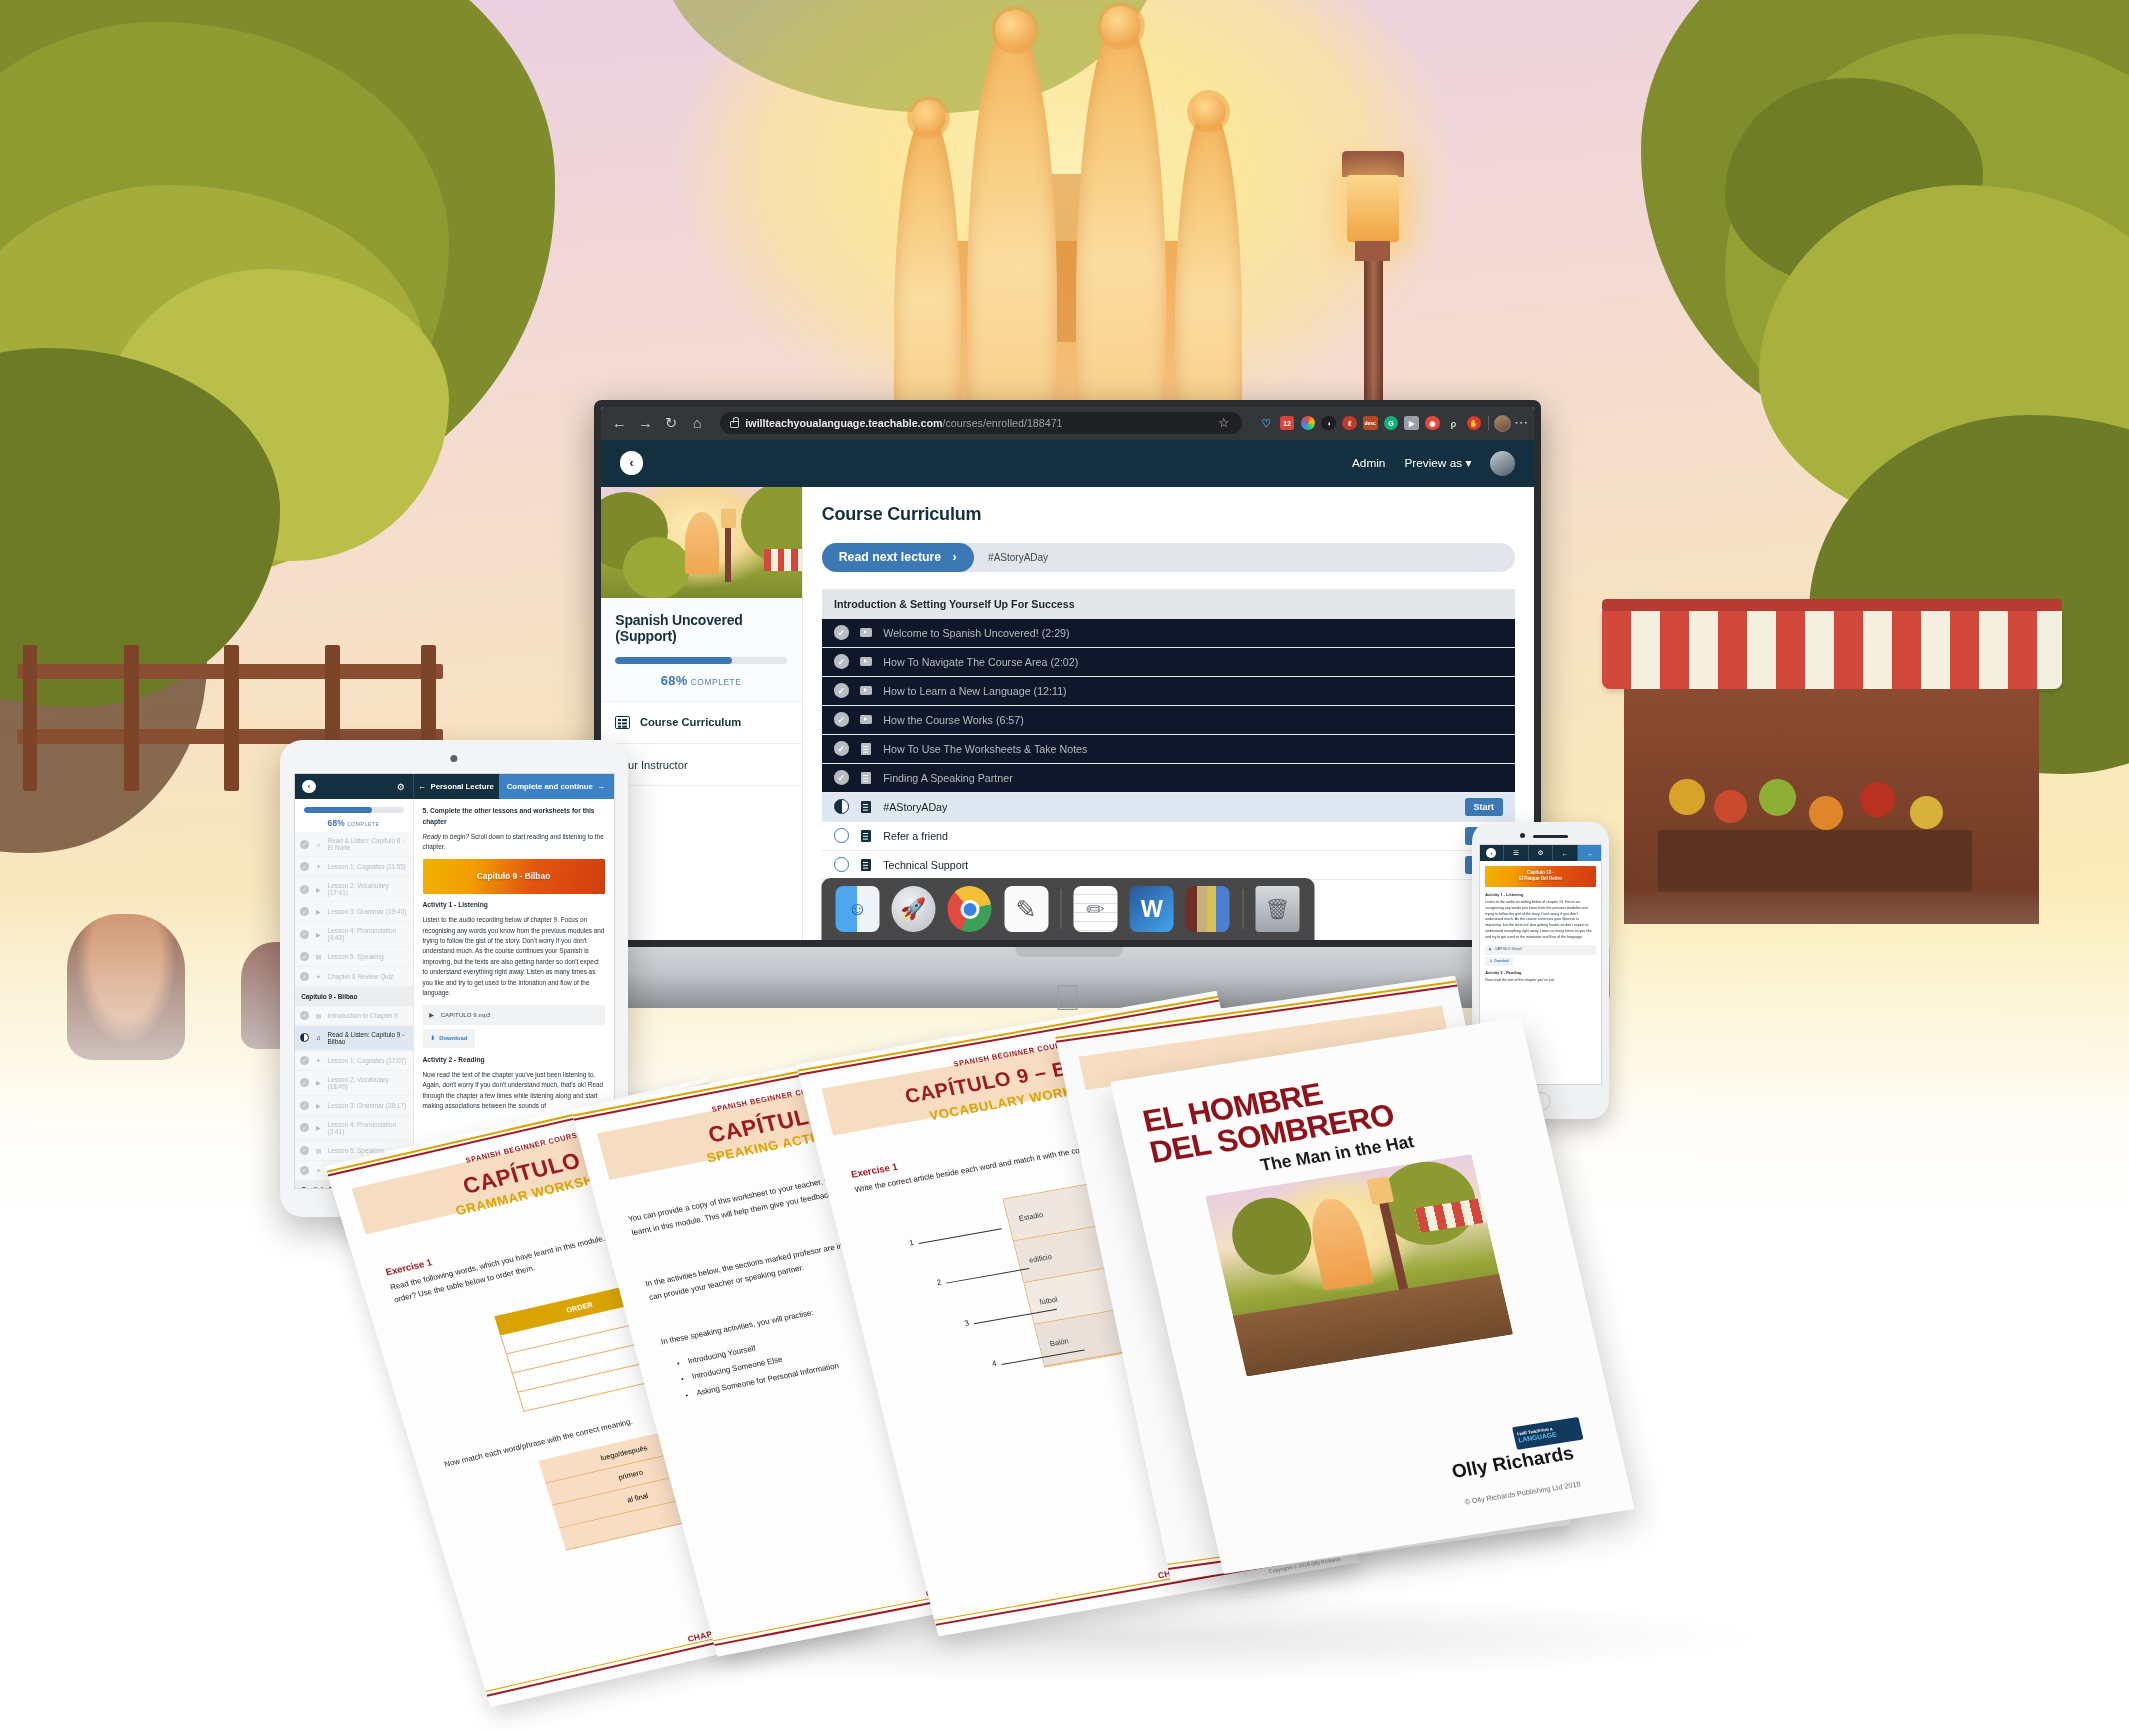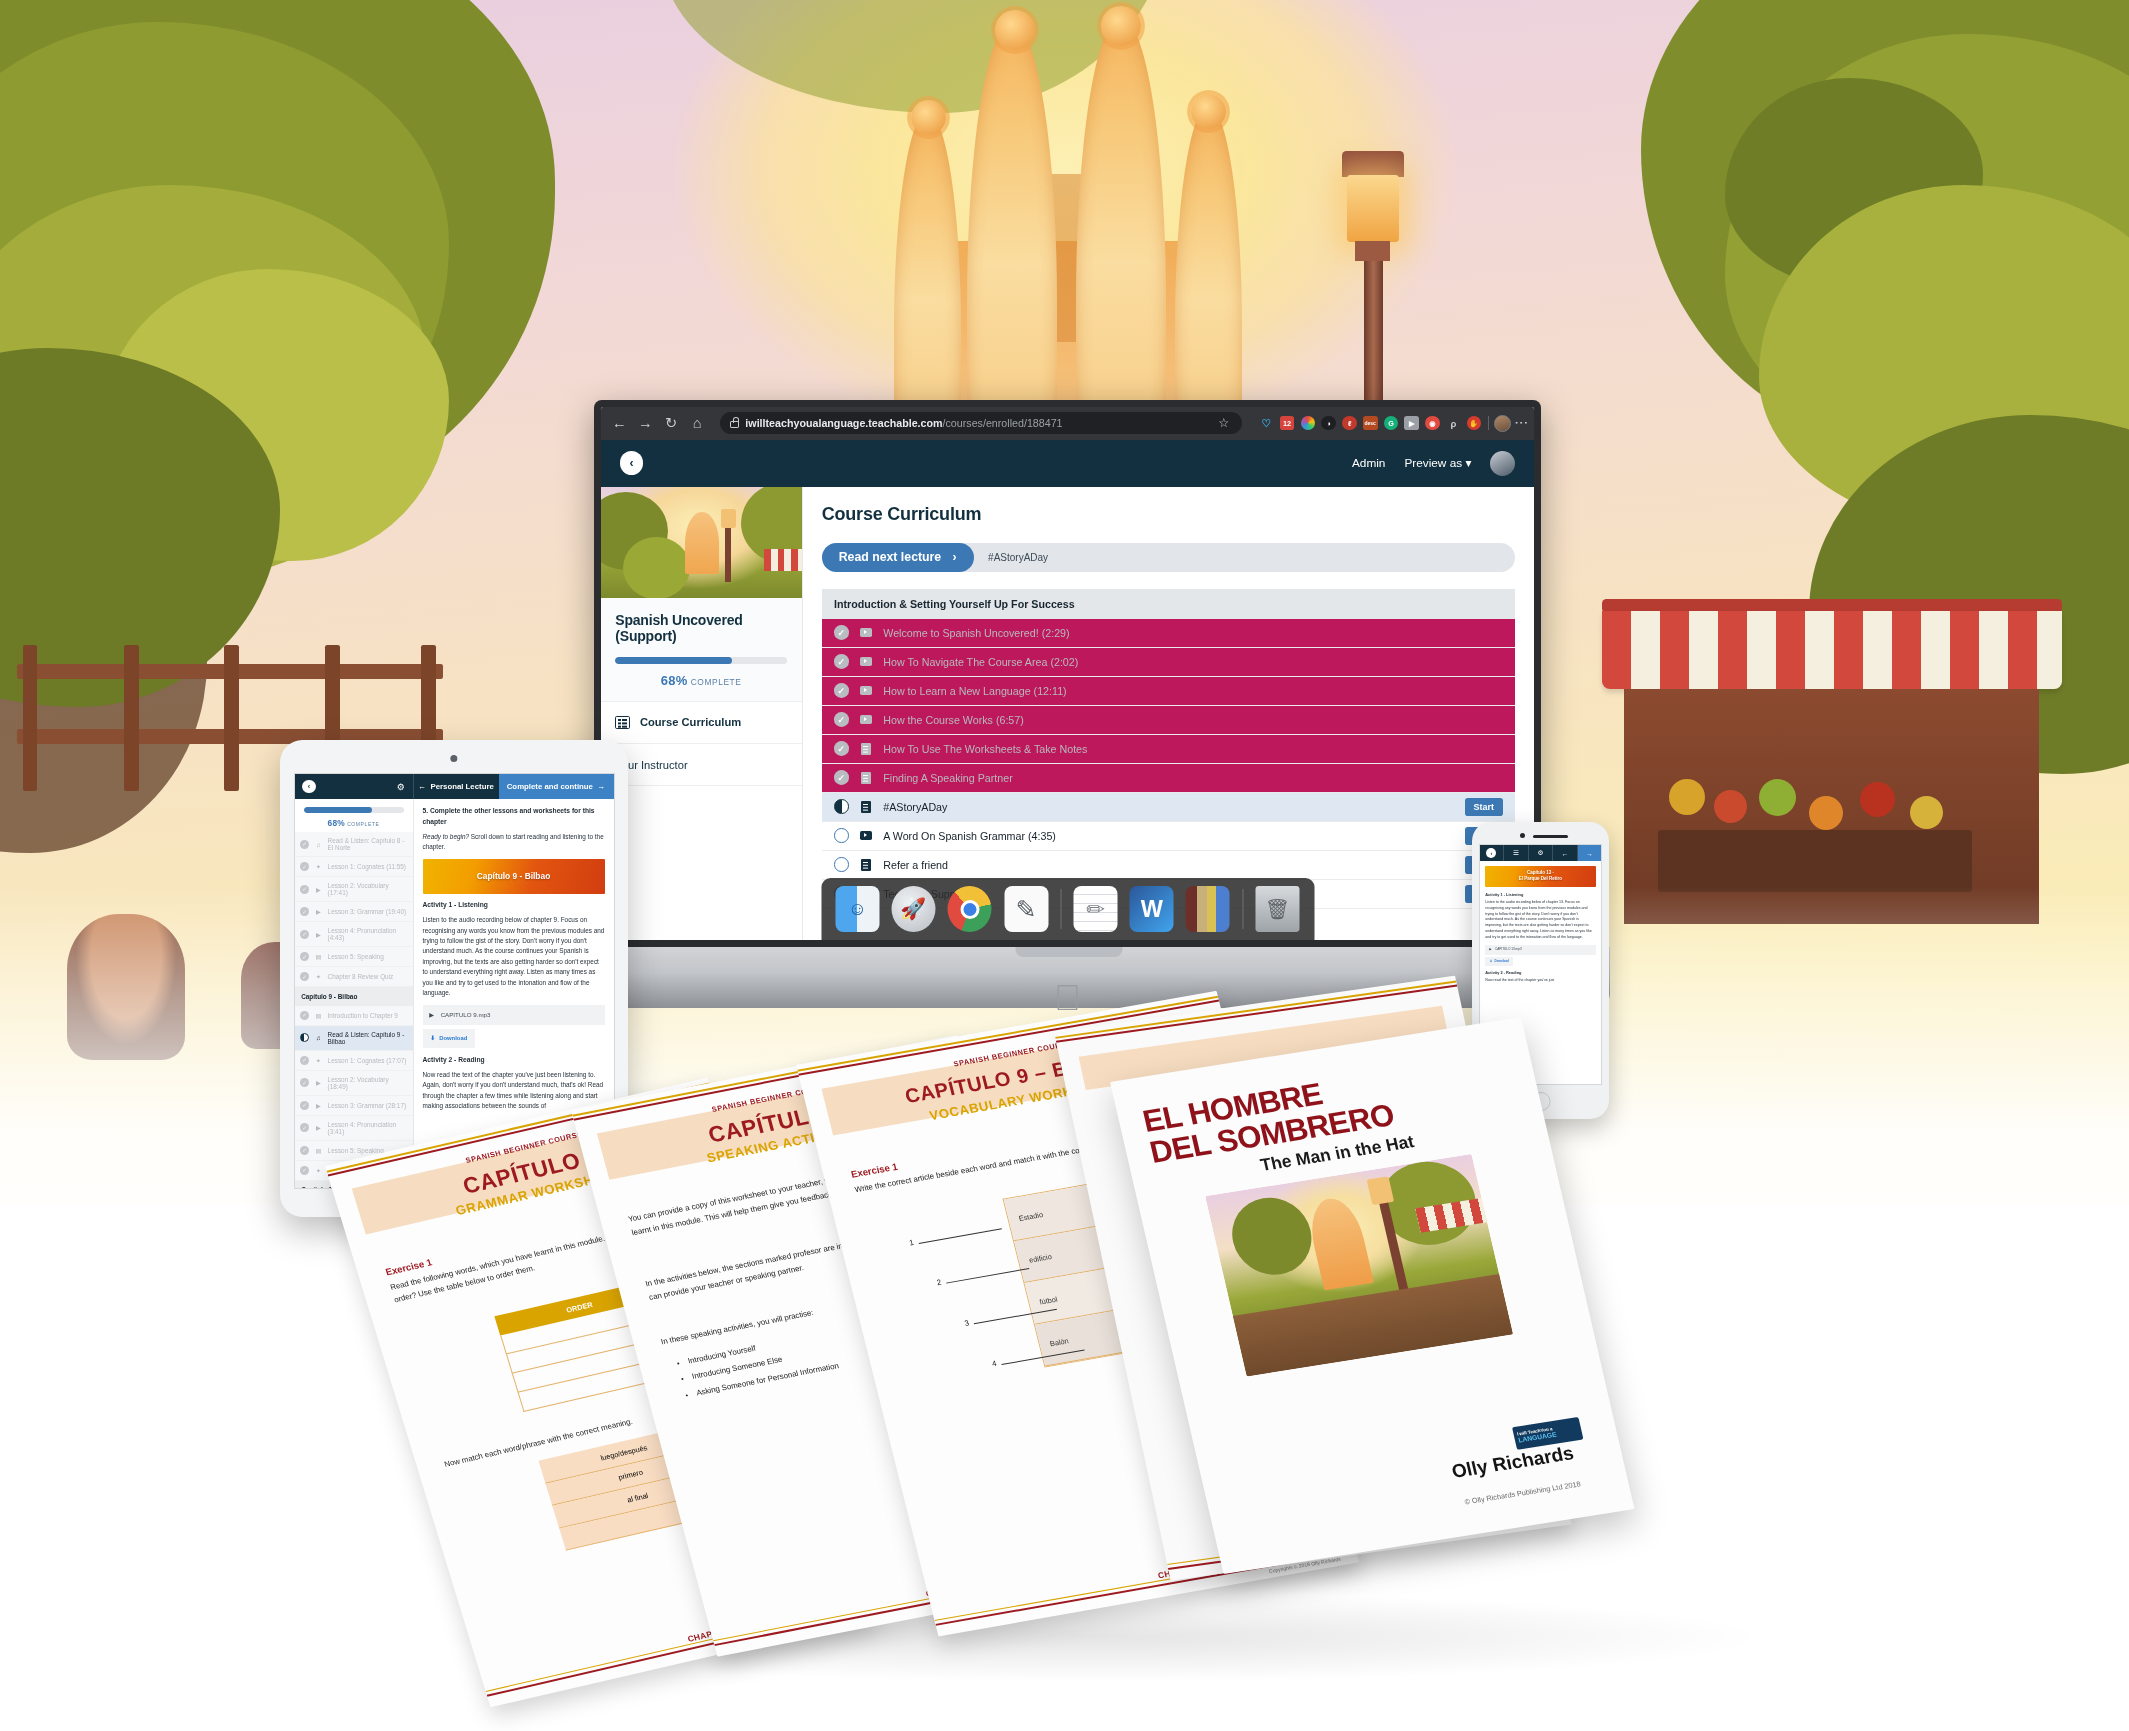--- a/index.html
+++ b/index.html
@@ -133,21 +133,21 @@
   .nav-ic:after{content:'';position:absolute;left:6.2px;top:1.7px;width:5px;height:1.7px;background:#12303f;box-shadow:0 3.4px 0 #12303f, 0 6.7px 0 #12303f;}
 
   .tch-main { flex: 1; background: #fff; padding: 17px 19px 0 19px; overflow: hidden;}
   .cc-title { font-size: 18px; font-weight: 700; color: #12303f; letter-spacing: -0.2px;}
   .start-row { margin-top: 18px; display: flex; align-items: stretch; background: #e2e5e9; border-radius: 14.6px; height: 29px; }
   .start-btn { background: #3c78b4; color:#fff; font-size: 12.3px; font-weight: 700; border-radius: 14.6px; padding: 0 17px; display:flex;align-items:center;gap:11.2px; border:none; cursor:pointer;}
   .start-next-label { font-size: 10px; color:#3c4a57; display:flex;align-items:center;padding-left: 14.6px;}
 
   .sec-head { margin-top: 17px; background: #e4e7ea; padding: 9px 12.3px; font-size: 10.7px; font-weight: 700; color:#18262f;}
   .lec-row { display:flex; align-items:center; gap: 11.2px; height: 29px; padding: 0 12.3px; border-bottom: 0.6px solid #e9ebee;}
-  .lec-row.done { background:#be185d; }
+  .lec-row.done { background:#0f172a; }
   .lec-row.current { background: #dfe8f2; }
   .chk { width: 14.6px; height: 14.6px; border-radius: 50%; flex:0 0 auto; }
   .chk.done { background: #b9bdc2; position: relative; }
   .chk.done:after { content:'✓'; position:absolute; inset:0; display:flex;align-items:center;justify-content:center; color:#fff; font-size:9px; font-weight:700;}
   .chk.half { background: linear-gradient(90deg, #12303f 50%, #fff 50%); border: 1.4px solid #12303f; }
   .chk.open { border: 1.4px solid #3c78b4; }
   .lec-ic { width: 12.3px; height: 12.3px; flex:0 0 auto; display:flex;align-items:center;justify-content:center;}
   .ic-vid { width: 12.3px; height: 9.5px; border-radius: 1.7px; background:#b9bdc2; position:relative;}
   .ic-vid:after{content:'';position:absolute;left:4.5px;top:2.5px;border-left:3.9px solid #fff;border-top:2.5px solid transparent;border-bottom:2.5px solid transparent;}
   .ic-vid.dk { background:#12303f; }
@@ -457,28 +457,20 @@
                 <span class="chk half"></span>
                 <span class="lec-ic">
                   <span class="ic-doc dk"></span>
                 </span>
                 <span class="lec-label">#AStoryADay</span>
                 <button class="start-pill">Start</button>
               </div>
               <div class="lec-row active">
                 <span class="chk open"></span>
                 <span class="lec-ic">
-                  <span class="ic-vid dk"></span>
-                </span>
-                <span class="lec-label">A Word On Spanish Grammar (4:35)</span>
-                <button class="start-pill">Start</button>
-              </div>
-              <div class="lec-row active">
-                <span class="chk open"></span>
-                <span class="lec-ic">
                   <span class="ic-doc dk"></span>
                 </span>
                 <span class="lec-label">Refer a friend</span>
                 <button class="start-pill">Start</button>
               </div>
               <div class="lec-row active">
                 <span class="chk open"></span>
                 <span class="lec-ic">
                   <span class="ic-doc dk"></span>
                 </span>

